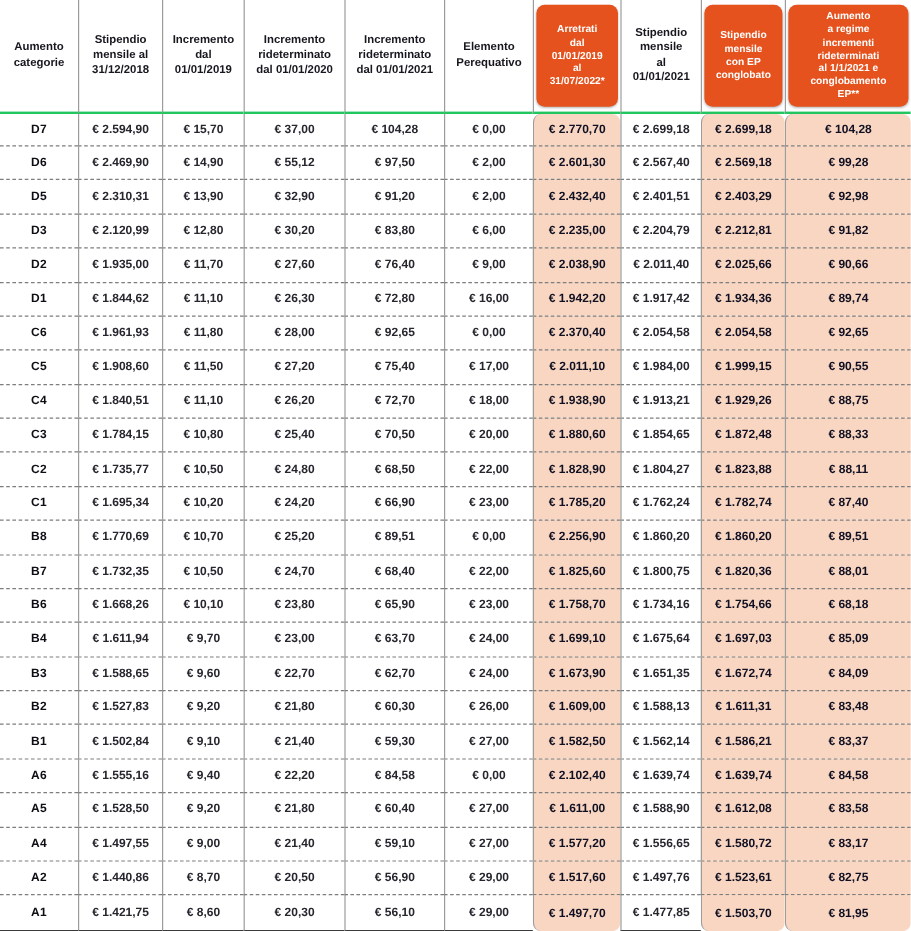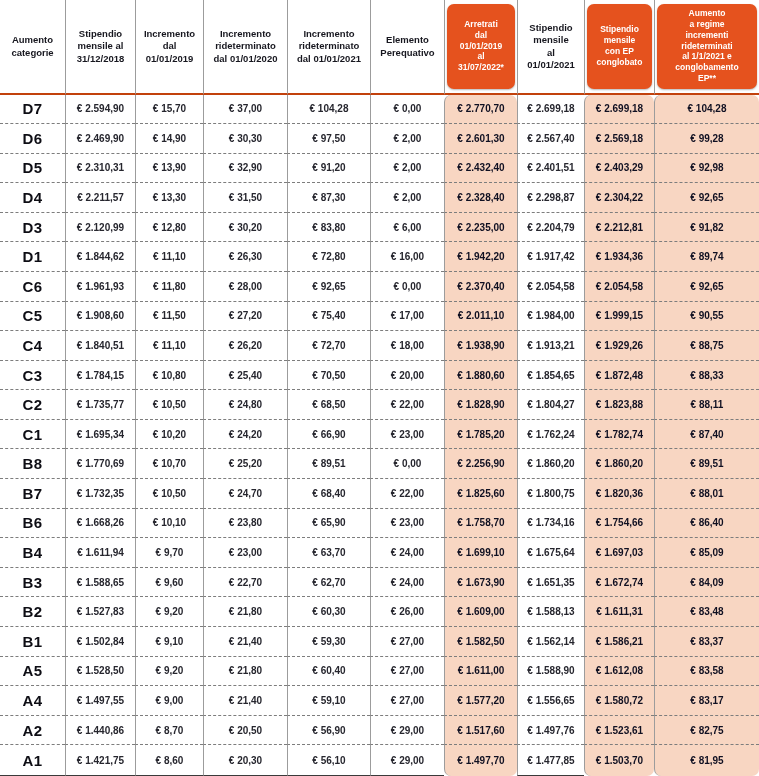--- a/index.html
+++ b/index.html
@@ -21,39 +21,39 @@
     width:759px;height:776px;
   }
   th,td{
     text-align:center;vertical-align:middle;padding:0 2px;
     overflow:hidden;
   }
   
   tr > *:not(:first-child){border-left:1px solid var(--grid);}
   
   thead th{
-    height:95px;border-bottom:2px solid #c2410c;background:#fff;
+    height:95px;border-bottom:2px solid #22c55e;background:#fff;
   }
   thead th.hl{padding:0 1px;}
   .hlabel{
     font-weight:700;font-size:9.5px;line-height:1.3;color:var(--ink);
     white-space:pre-line;
   }
   .hblock{
     display:flex;align-items:center;justify-content:center;
     height:85px;margin:3px 1px 4px;
     background:var(--orange);border-radius:7px;
     color:#ffffff;font-weight:700;font-size:8.5px;line-height:1.28;
     white-space:pre-line;padding:0 2px;
     box-shadow:0 1px 2px rgba(0,0,0,.28);
   }
   
   tbody tr:not(:first-child) > *{border-top:1px dashed var(--dash);}
   tbody th{
-    font-weight:700;font-size:15px;letter-spacing:.3px;color:#0d0d14;
+    font-weight:700;font-size:10px;letter-spacing:.3px;color:#0d0d14;
   }
   tbody td{
     font-size:10px;font-weight:700;color:#26262e;
     font-stretch:condensed;
   }
   tbody td.hl-cell{
     background:var(--salmon);color:#101022;
   }
   tbody tr:first-child td.hl-cell{border-radius:7px 7px 0 0;margin-top:11px;}
   tbody tr:last-child td.hl-cell{border-radius:0 0 7px 7px;}
@@ -145,65 +145,65 @@
         <td>€ 0,00</td>
         <td class="hl-cell">€ 2.770,70</td>
         <td>€ 2.699,18</td>
         <td class="hl-cell">€ 2.699,18</td>
         <td class="hl-cell">€ 104,28</td>
       </tr>
       <tr>
         <th>D6</th>
         <td>€ 2.469,90</td>
         <td>€ 14,90</td>
-        <td>€ 30,30</td>
+        <td>€ 55,12</td>
         <td>€ 97,50</td>
         <td>€ 2,00</td>
         <td class="hl-cell">€ 2.601,30</td>
         <td>€ 2.567,40</td>
         <td class="hl-cell">€ 2.569,18</td>
         <td class="hl-cell">€ 99,28</td>
       </tr>
       <tr>
         <th>D5</th>
         <td>€ 2.310,31</td>
         <td>€ 13,90</td>
         <td>€ 32,90</td>
         <td>€ 91,20</td>
         <td>€ 2,00</td>
         <td class="hl-cell">€ 2.432,40</td>
         <td>€ 2.401,51</td>
         <td class="hl-cell">€ 2.403,29</td>
         <td class="hl-cell">€ 92,98</td>
       </tr>
       <tr>
-        <th>D4</th>
-        <td>€ 2.211,57</td>
-        <td>€ 13,30</td>
-        <td>€ 31,50</td>
-        <td>€ 87,30</td>
-        <td>€ 2,00</td>
-        <td class="hl-cell">€ 2.328,40</td>
-        <td>€ 2.298,87</td>
-        <td class="hl-cell">€ 2.304,22</td>
-        <td class="hl-cell">€ 92,65</td>
-      </tr>
-      <tr>
         <th>D3</th>
         <td>€ 2.120,99</td>
         <td>€ 12,80</td>
         <td>€ 30,20</td>
         <td>€ 83,80</td>
         <td>€ 6,00</td>
         <td class="hl-cell">€ 2.235,00</td>
         <td>€ 2.204,79</td>
         <td class="hl-cell">€ 2.212,81</td>
         <td class="hl-cell">€ 91,82</td>
       </tr>
       <tr>
+        <th>D2</th>
+        <td>€ 1.935,00</td>
+        <td>€ 11,70</td>
+        <td>€ 27,60</td>
+        <td>€ 76,40</td>
+        <td>€ 9,00</td>
+        <td class="hl-cell">€ 2.038,90</td>
+        <td>€ 2.011,40</td>
+        <td class="hl-cell">€ 2.025,66</td>
+        <td class="hl-cell">€ 90,66</td>
+      </tr>
+      <tr>
         <th>D1</th>
         <td>€ 1.844,62</td>
         <td>€ 11,10</td>
         <td>€ 26,30</td>
         <td>€ 72,80</td>
         <td>€ 16,00</td>
         <td class="hl-cell">€ 1.942,20</td>
         <td>€ 1.917,42</td>
         <td class="hl-cell">€ 1.934,36</td>
         <td class="hl-cell">€ 89,74</td>
@@ -307,21 +307,21 @@
       <tr>
         <th>B6</th>
         <td>€ 1.668,26</td>
         <td>€ 10,10</td>
         <td>€ 23,80</td>
         <td>€ 65,90</td>
         <td>€ 23,00</td>
         <td class="hl-cell">€ 1.758,70</td>
         <td>€ 1.734,16</td>
         <td class="hl-cell">€ 1.754,66</td>
-        <td class="hl-cell">€ 86,40</td>
+        <td class="hl-cell">€ 68,18</td>
       </tr>
       <tr>
         <th>B4</th>
         <td>€ 1.611,94</td>
         <td>€ 9,70</td>
         <td>€ 23,00</td>
         <td>€ 63,70</td>
         <td>€ 24,00</td>
         <td class="hl-cell">€ 1.699,10</td>
         <td>€ 1.675,64</td>
@@ -358,20 +358,32 @@
         <td>€ 9,10</td>
         <td>€ 21,40</td>
         <td>€ 59,30</td>
         <td>€ 27,00</td>
         <td class="hl-cell">€ 1.582,50</td>
         <td>€ 1.562,14</td>
         <td class="hl-cell">€ 1.586,21</td>
         <td class="hl-cell">€ 83,37</td>
       </tr>
       <tr>
+        <th>A6</th>
+        <td>€ 1.555,16</td>
+        <td>€ 9,40</td>
+        <td>€ 22,20</td>
+        <td>€ 84,58</td>
+        <td>€ 0,00</td>
+        <td class="hl-cell">€ 2.102,40</td>
+        <td>€ 1.639,74</td>
+        <td class="hl-cell">€ 1.639,74</td>
+        <td class="hl-cell">€ 84,58</td>
+      </tr>
+      <tr>
         <th>A5</th>
         <td>€ 1.528,50</td>
         <td>€ 9,20</td>
         <td>€ 21,80</td>
         <td>€ 60,40</td>
         <td>€ 27,00</td>
         <td class="hl-cell">€ 1.611,00</td>
         <td>€ 1.588,90</td>
         <td class="hl-cell">€ 1.612,08</td>
         <td class="hl-cell">€ 83,58</td>

